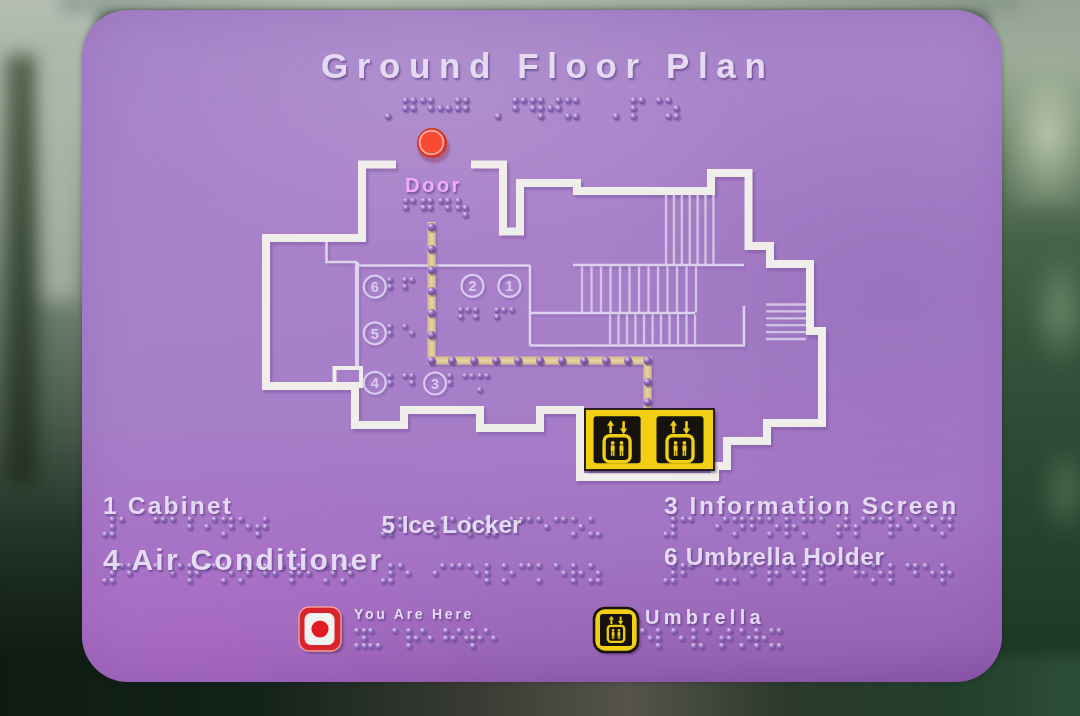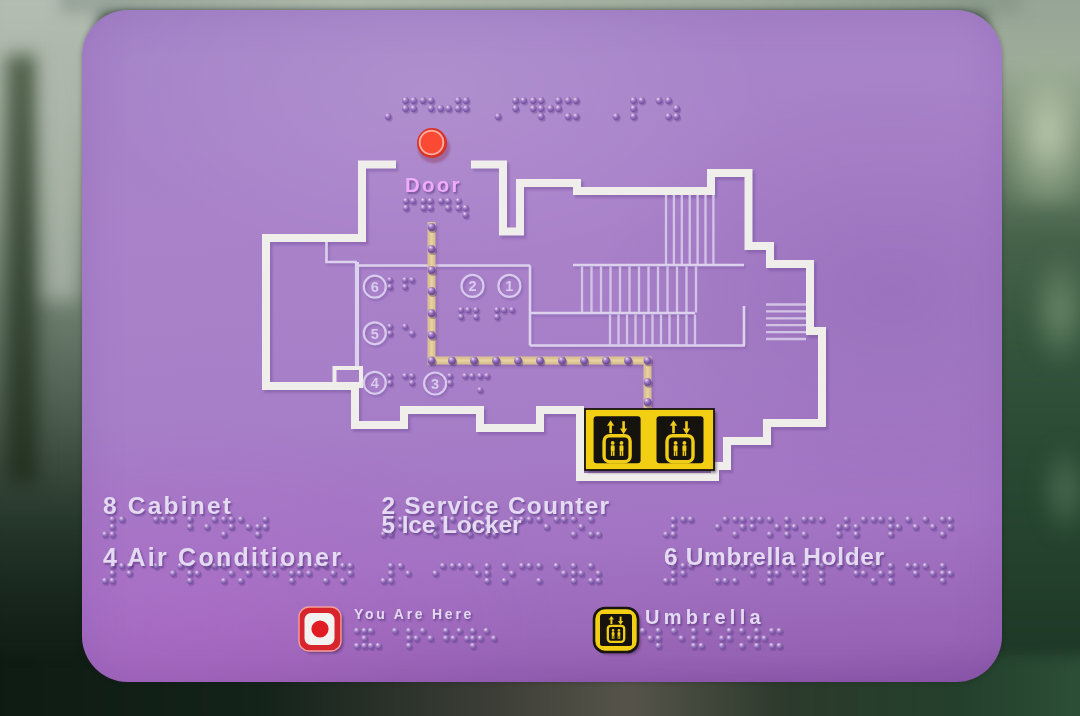--- a/index.html
+++ b/index.html
@@ -1015,25 +1015,26 @@
       <circle cx="773.3" cy="632.8" r="3.2" fill="#5e3d88" opacity="0.35"></circle>
       <circle cx="772.0" cy="631.0" r="3.2" fill="url(#bead)"></circle>
       <circle cx="773.3" cy="647.8" r="3.2" fill="#5e3d88" opacity="0.35"></circle>
       <circle cx="772.0" cy="646.0" r="3.2" fill="url(#bead)"></circle>
       <circle cx="780.8" cy="632.8" r="3.2" fill="#5e3d88" opacity="0.35"></circle>
       <circle cx="779.5" cy="631.0" r="3.2" fill="url(#bead)"></circle>
       <circle cx="780.8" cy="647.8" r="3.2" fill="#5e3d88" opacity="0.35"></circle>
       <circle cx="779.5" cy="646.0" r="3.2" fill="url(#bead)"></circle>
 </svg>
 
+<div class="txt" style="left:321px;top:48px;font-size:35px;letter-spacing:8.6px;line-height:1">Ground Floor Plan</div>
 
 <div class="txt" style="left:405px;top:174.5px;font-size:20.5px;letter-spacing:2.2px;line-height:1;color:#f0abfc">Door</div>
 
-<div class="txt" style="left:103px;top:494px;font-size:24.5px;letter-spacing:2.2px;line-height:1">8 Cabinet</div>
-<div class="txt" style="left:381.5px;top:494px;font-size:24.5px;letter-spacing:1.2px;line-height:1">2 Service Counter</div>
-
-<div class="txt" style="left:103px;top:544.5px;font-size:25px;letter-spacing:2.25px;line-height:1">4 Air Conditioner</div>
+<div class="txt" style="left:103px;top:494px;font-size:24.5px;letter-spacing:2.2px;line-height:1">1 Cabinet</div>
+<div class="txt" style="left:664px;top:494px;font-size:24.5px;letter-spacing:2.55px;line-height:1">3 Information Screen</div>
+
+<div class="txt" style="left:103px;top:544.5px;font-size:30px;letter-spacing:2.25px;line-height:1">4 Air Conditioner</div>
 <div class="txt" style="left:381.5px;top:513px;font-size:24.5px;letter-spacing:-0.15px;line-height:1">5 Ice Locker</div>
 <div class="txt" style="left:664px;top:544.5px;font-size:24.5px;letter-spacing:0.65px;line-height:1">6 Umbrella Holder</div>
 
 <div class="txt" style="left:354px;top:606.5px;font-size:14px;letter-spacing:2.75px;line-height:1">You Are Here</div>
 
 <div class="txt" style="left:645px;top:607px;font-size:20px;letter-spacing:4.3px;line-height:1">Umbrella</div>
 </div>
 </body></html>

